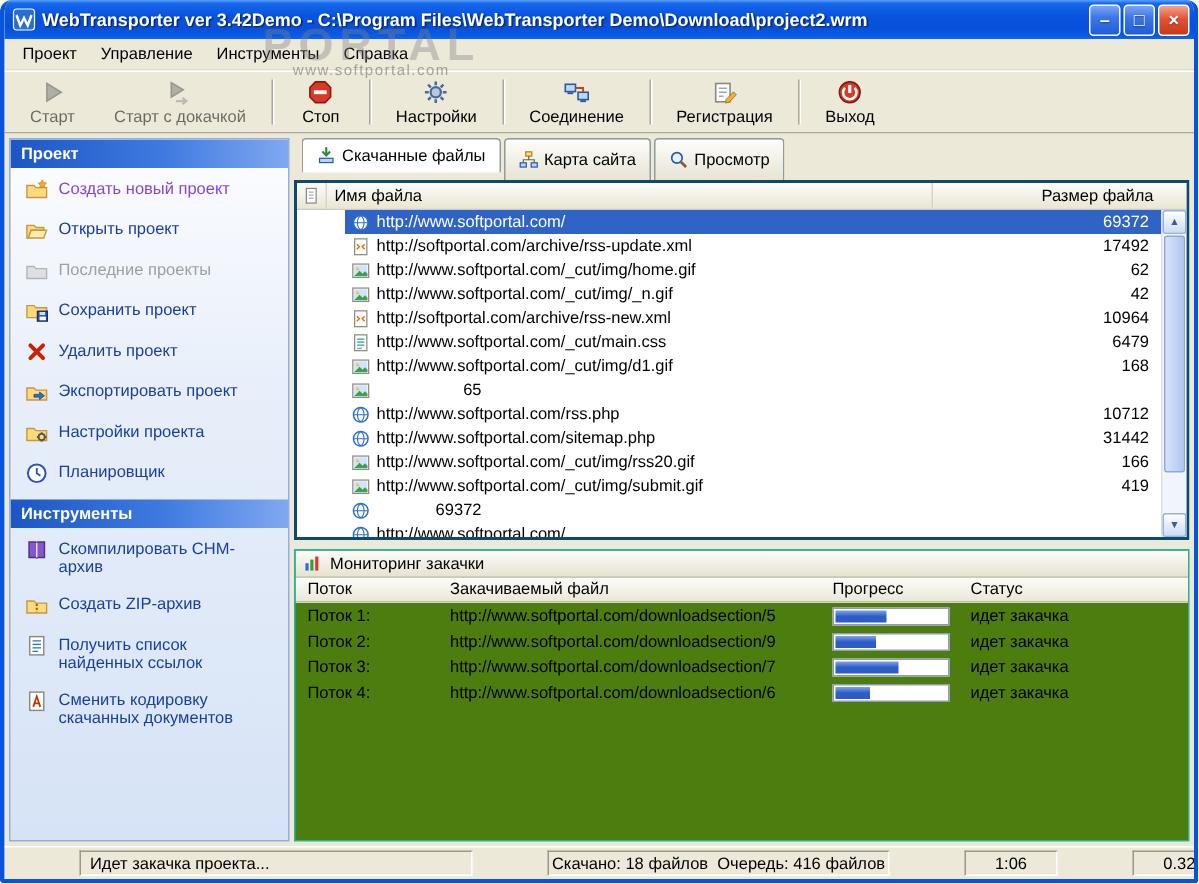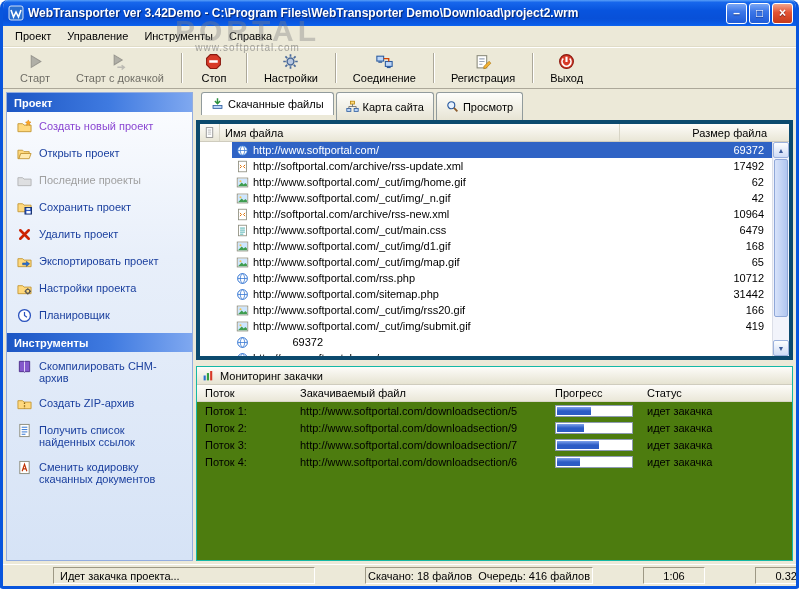--- a/index.html
+++ b/index.html
@@ -57,21 +57,21 @@
   .sb-item.disabled{color:#a0a0a0;}
   .sb-item.disabled .ic{filter:grayscale(1);opacity:.7;}
   
   .main{flex:1;margin:3px;display:flex;flex-direction:column;overflow:hidden;}
   .tabbar{flex:0 0 23px;display:flex;align-items:flex-start;gap:2px;padding-left:5px;position:relative;z-index:3;}
   .tab{display:flex;align-items:center;gap:4px;height:28px;padding:0 9px;border:1px solid #919b9c;border-bottom:none;
     border-radius:3px 3px 0 0;background:linear-gradient(180deg,#fdfdfa,#e7e4d4);cursor:default;}
   .tab .ic svg{width:13px;height:13px;}
   .tab.active{height:23px;background:#fff;margin-bottom:-1px;padding-bottom:1px;}
   
-  .filepanel{flex:0 0 240px;border:4px solid #0c4a6e;background:#fff;display:flex;flex-direction:column;overflow:hidden;justify-content:space-between;}
+  .filepanel{flex:0 0 240px;border:2px solid #0c4a6e;background:#fff;display:flex;flex-direction:column;overflow:hidden;justify-content:space-between;}
   .fheader{flex:0 0 18px;display:flex;align-items:center;padding-left:3px;font-size:11px;
     background:linear-gradient(180deg,#fdfcf9,#e9e6d6);border-bottom:1px solid #cfccbe;}
   .fheader .ic svg{width:13px;height:13px;}
   .hname{flex:1;padding-left:5px;border-left:1px solid #d8d5c6;margin-left:3px;height:100%;display:flex;align-items:center;}
   .hsize{flex:0 0 170px;text-align:right;padding-right:22px;border-left:1px solid #d8d5c6;height:100%;display:flex;align-items:center;justify-content:flex-end;}
   .fbody{flex:1;display:flex;overflow:hidden;}
   .frows{flex:1;overflow:hidden;margin-left:32px;}
   .frow{height:16px;display:flex;align-items:center;gap:4px;padding-left:4px;white-space:nowrap;cursor:default;}
   .frow .ic svg{width:13px;height:13px;}
   .fname{flex:1;overflow:hidden;}
@@ -460,21 +460,20 @@
               </div>
               <div class="frow">
                 <span class="ic">
                   <svg viewBox="0 0 16 16">
                     <rect x="1.5" y="2.5" width="13" height="11" fill="#fff" stroke="#8a8a7a"></rect>
                     <rect x="2.5" y="3.5" width="11" height="9" fill="#cde6ff"></rect>
                     <circle cx="5.5" cy="6.5" r="1.3" fill="#f2c14e"></circle>
                     <path d="M2.5 12.5 L7 8 L9.5 10.5 L11.5 8.5 L13.5 10.5 V12.5 Z" fill="#3f9d4f"></path>
                   </svg>
                 </span>
-                <span class="fname">http://www.softportal.com/_cut/img/map.gif</span>
                 <span class="fsize">65</span>
               </div>
               <div class="frow">
                 <span class="ic">
                   <svg viewBox="0 0 16 16">
                     <circle cx="8" cy="8" r="6" fill="#fff" stroke="#2a6fd0" stroke-width="1.2"></circle>
                     <path d="M8 2.2 c3.6 2 3.6 9.6 0 11.6 M8 2.2 c-3.6 2 -3.6 9.6 0 11.6 M2.2 8 h11.6" stroke="#2a6fd0" stroke-width=".9" fill="none"></path>
                   </svg>
                 </span>
                 <span class="fname">http://www.softportal.com/rss.php</span>

